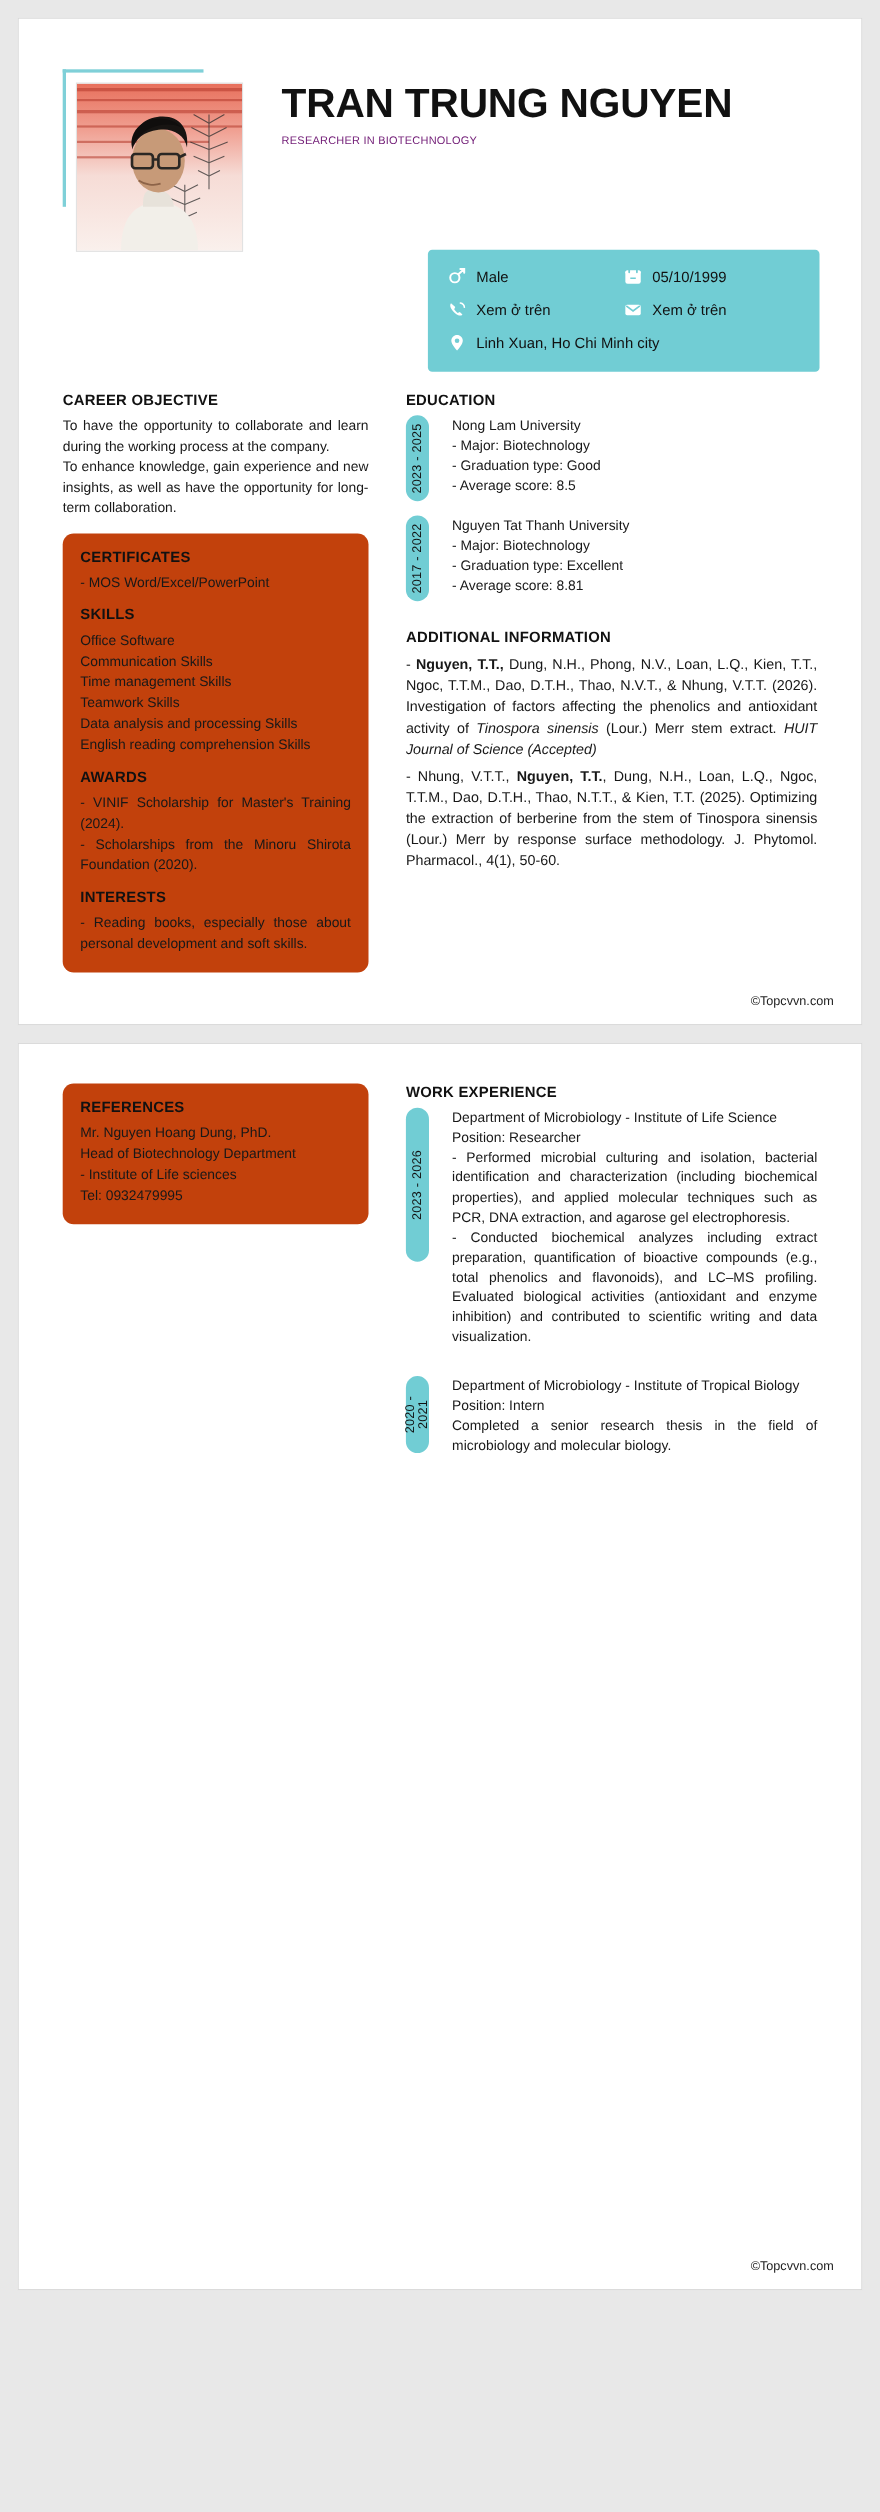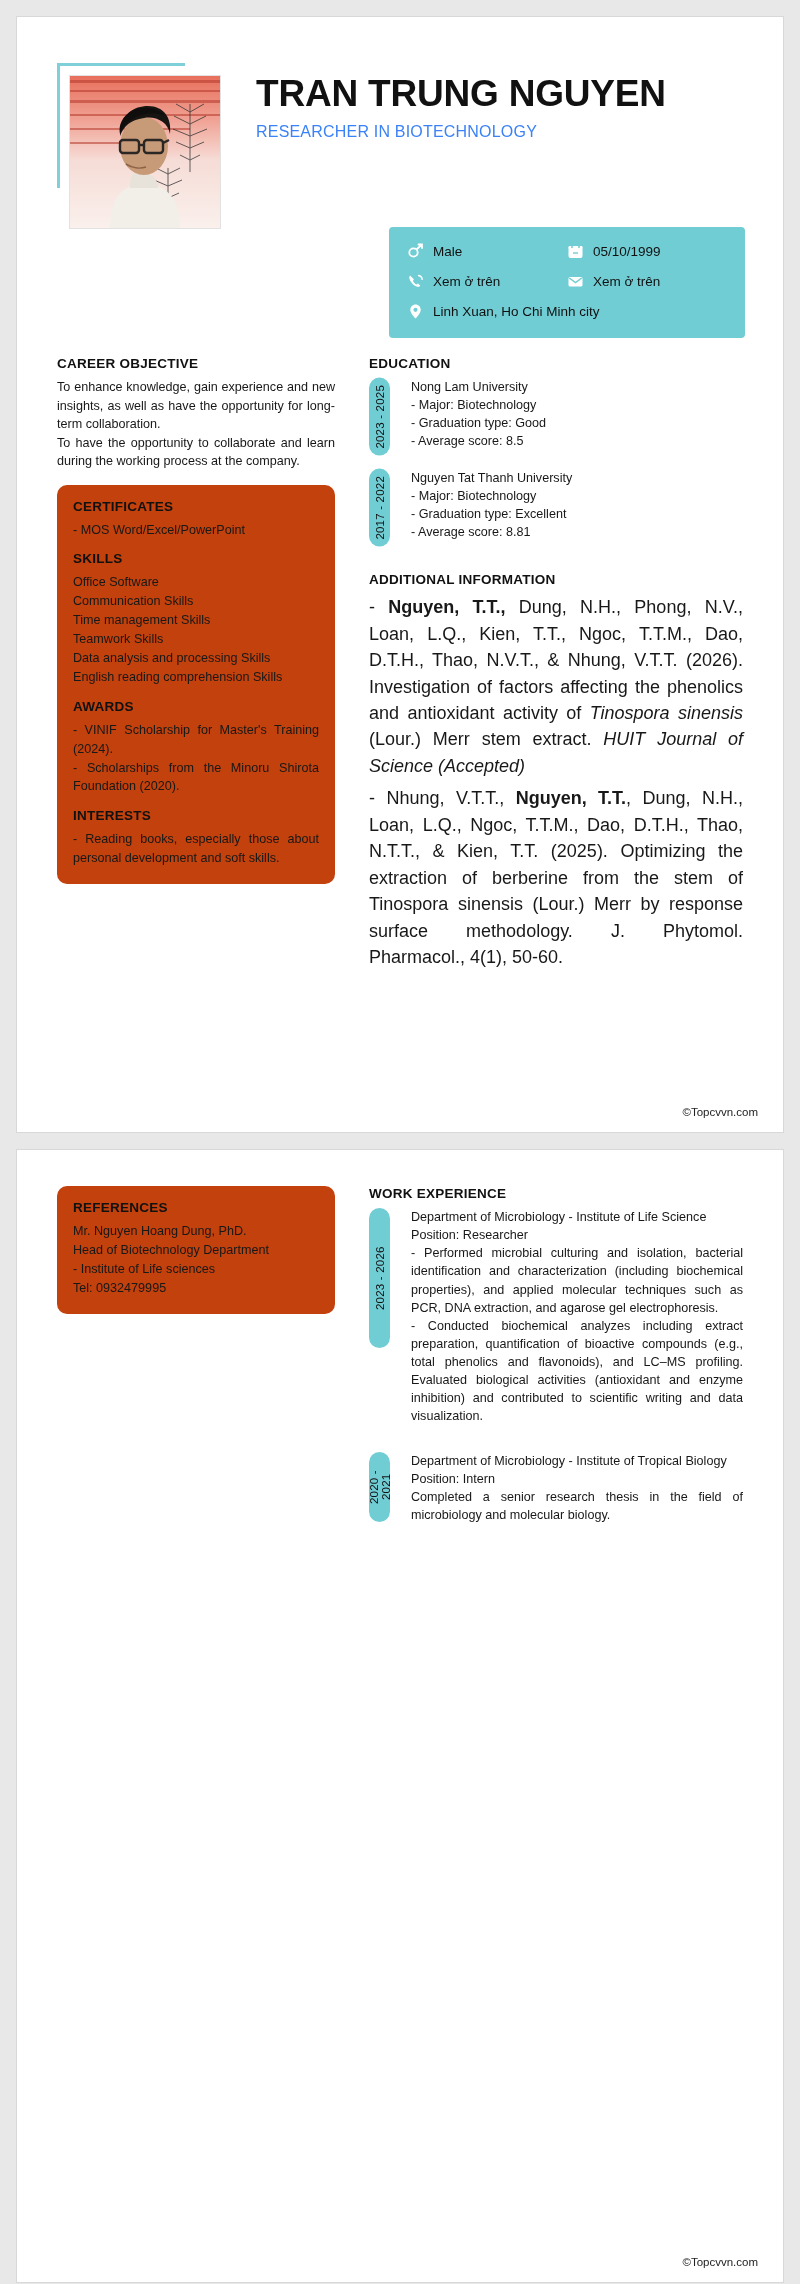--- a/index.html
+++ b/index.html
@@ -10,21 +10,21 @@
     -webkit-font-smoothing: antialiased;
   }
   .page {
     width: 768px;
     margin: 16px auto;
     background: #ffffff;
     border: 1px solid #d8d8d8;
     position: relative;
     padding: 0;
   }
-  #page1 { height: 1117px; }
+  #page1 { height: 916px; }
   #page2 { height: 1134px; }
 
   
   .header {
     display: flex;
     align-items: flex-start;
     padding: 36px 40px 0 40px;
     height: 210px;
   }
   .photo-wrap {
@@ -62,23 +62,23 @@
   }
   .name {
     font-size: 37px;
     font-weight: bold;
     line-height: 1.12;
     letter-spacing: -0.2px;
     color: #111;
   }
   .role {
     margin-top: 9px;
-    font-size: 16px;
+    font-size: 10px;
     letter-spacing: 0.2px;
-    color: #3b82f6;
+    color: #701a75;
   }
 
   
   .columns { display: flex; padding: 0 0 0 0; }
   .col-left { width: 330px; flex: none; padding-left: 40px; padding-right: 12px; }
   .col-right { flex: 1; padding-left: 22px; padding-right: 40px; }
 
   
   .contact-card {
     margin: 0 40px 0 372px;
@@ -144,21 +144,21 @@
     text-align: center;
     padding: 7px 0;
     display: flex;
     align-items: center;
     justify-content: center;
   }
   .tl-body { padding-left: 21px; flex: 1; }
   .tl-line { font-size: 12.6px; line-height: 1.44; color: #181818; }
   .tl-just { text-align: justify; }
 
-  .pub { font-size: 18px; line-height: 1.47; color: #181818; text-align: justify; margin-bottom: 6px; }
+  .pub { font-size: 13px; line-height: 1.47; color: #181818; text-align: justify; margin-bottom: 6px; }
   .pub b { font-weight: bold; }
   .pub i { font-style: italic; }
 
   
   .footer {
     position: absolute;
     right: 25px;
     bottom: 14px;
     font-size: 11.5px;
     color: #222;
@@ -277,22 +277,22 @@
         <span>Linh Xuan, Ho Chi Minh city</span>
       </div>
     </div>
   </div>
 
   <div class="columns" style="margin-top:18px;">
 
     <div class="col-left">
 
       <h2 class="sec">CAREER OBJECTIVE</h2>
+      <p class="body">To have the opportunity to collaborate and learn during the working process at the company.</p>
       <p class="body">To enhance knowledge, gain experience and new insights, as well as have the opportunity for long-term collaboration.</p>
-      <p class="body">To have the opportunity to collaborate and learn during the working process at the company.</p>
 
       <div class="tint">
         <h2 class="sec">CERTIFICATES</h2>
         <div class="skill-line">-   MOS Word/Excel/PowerPoint</div>
 
         <div class="gap"></div>
         <h2 class="sec">SKILLS</h2>
         <div class="skill-line body-left">Office Software</div>
         <div class="skill-line body-left">Communication Skills</div>
         <div class="skill-line body-left">Time management Skills</div>

